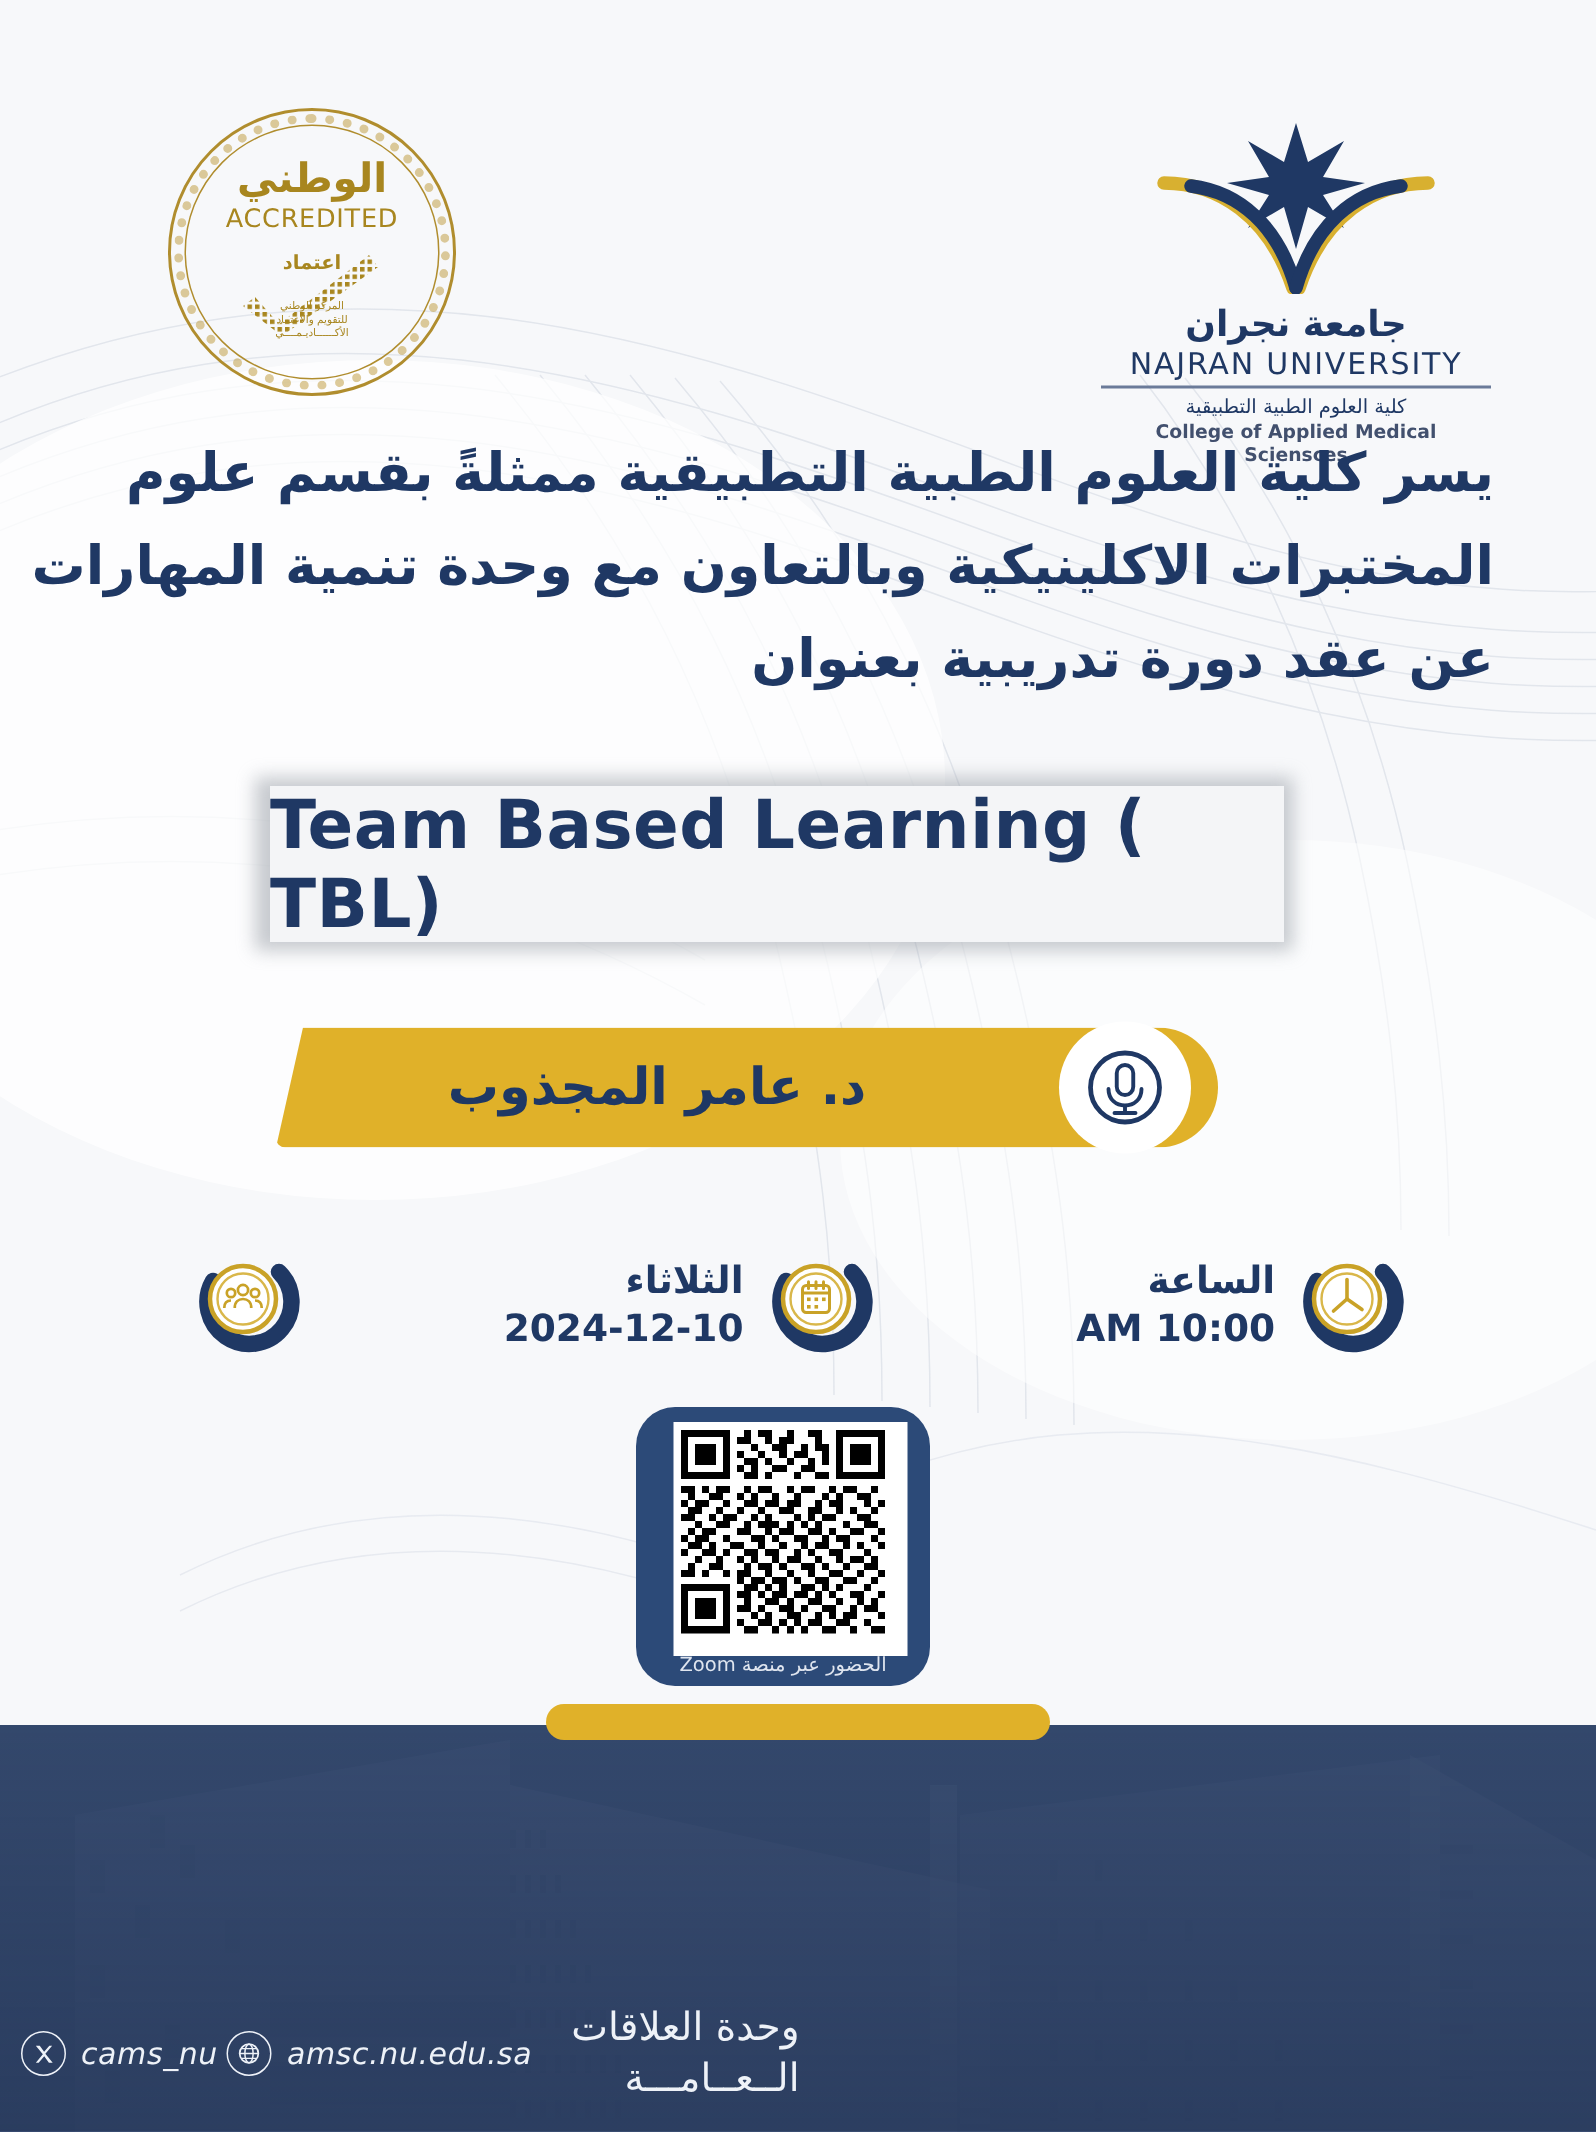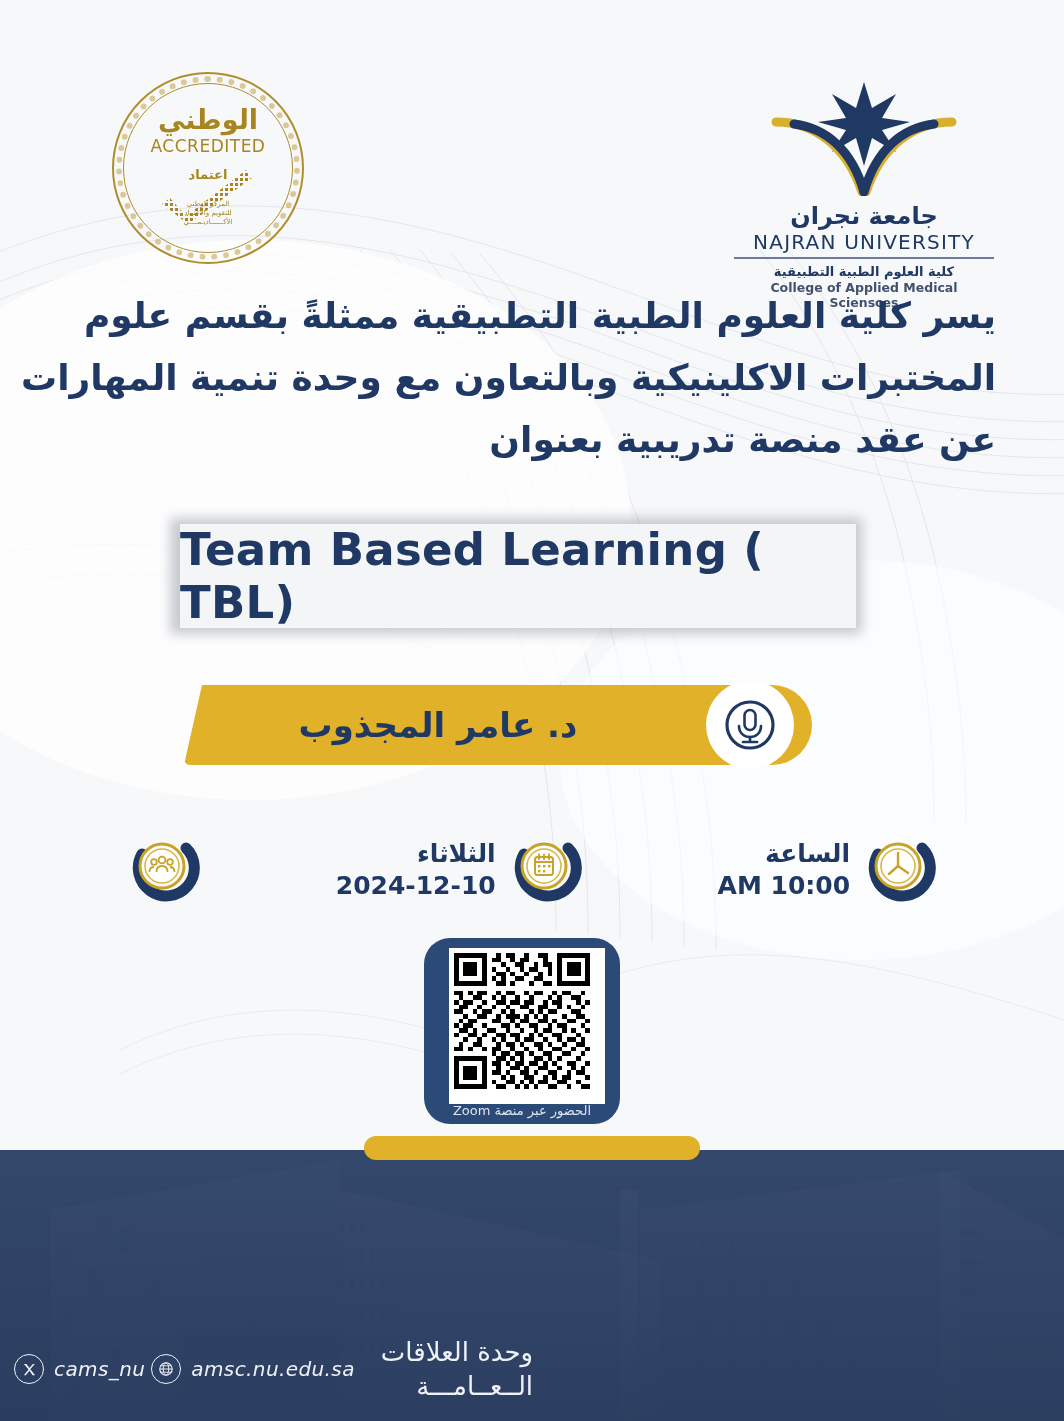--- a/index.html
+++ b/index.html
@@ -121,21 +121,21 @@
     color: #1f3864;
     font-size: 20px;
     font-weight: 400;
     letter-spacing: 1.2px;
     padding-bottom: 3px;
     border-bottom: 2px solid #6b7b99;
   }
   .uni-col-ar {
     color: #1f3864;
     font-size: 13px;
-    font-weight: 700;
+    font-weight: 400;
     margin-top: 5px;
     letter-spacing: .5px;
     direction: rtl;
   }
   .uni-col-en {
     color: #42506e;
     font-size: 12.5px;
     font-weight: 600;
     margin-top: 1px;
   }
@@ -442,21 +442,21 @@
     </svg>
     <div class="uni-ar">جامعة نجران</div>
     <div class="uni-en">NAJRAN UNIVERSITY</div>
     <div class="uni-col-ar">كلية العلوم الطبية التطبيقية</div>
     <div class="uni-col-en">College of Applied Medical Sciensces</div>
   </div>
 
   <div class="intro">
     <span class="intro-line l1">يسر كلية العلوم الطبية التطبيقية ممثلةً بقسم علوم</span>
     <span class="intro-line l2">المختبرات الاكلينيكية وبالتعاون مع وحدة تنمية المهارات</span>
-    <span class="intro-line l3">عن عقد منصة تدريبية بعنوان</span>
+    <span class="intro-line l3">عن عقد دورة تدريبية بعنوان</span>
   </div>
 
   <div class="title-shadow"></div>
   <div class="title-card">
     <span class="title-text">Team Based Learning ( TBL)</span>
   </div>
 
   <div class="speaker">
     <div class="speaker-tail"></div>
     <div class="speaker-name">د. عامر المجذوب</div>

